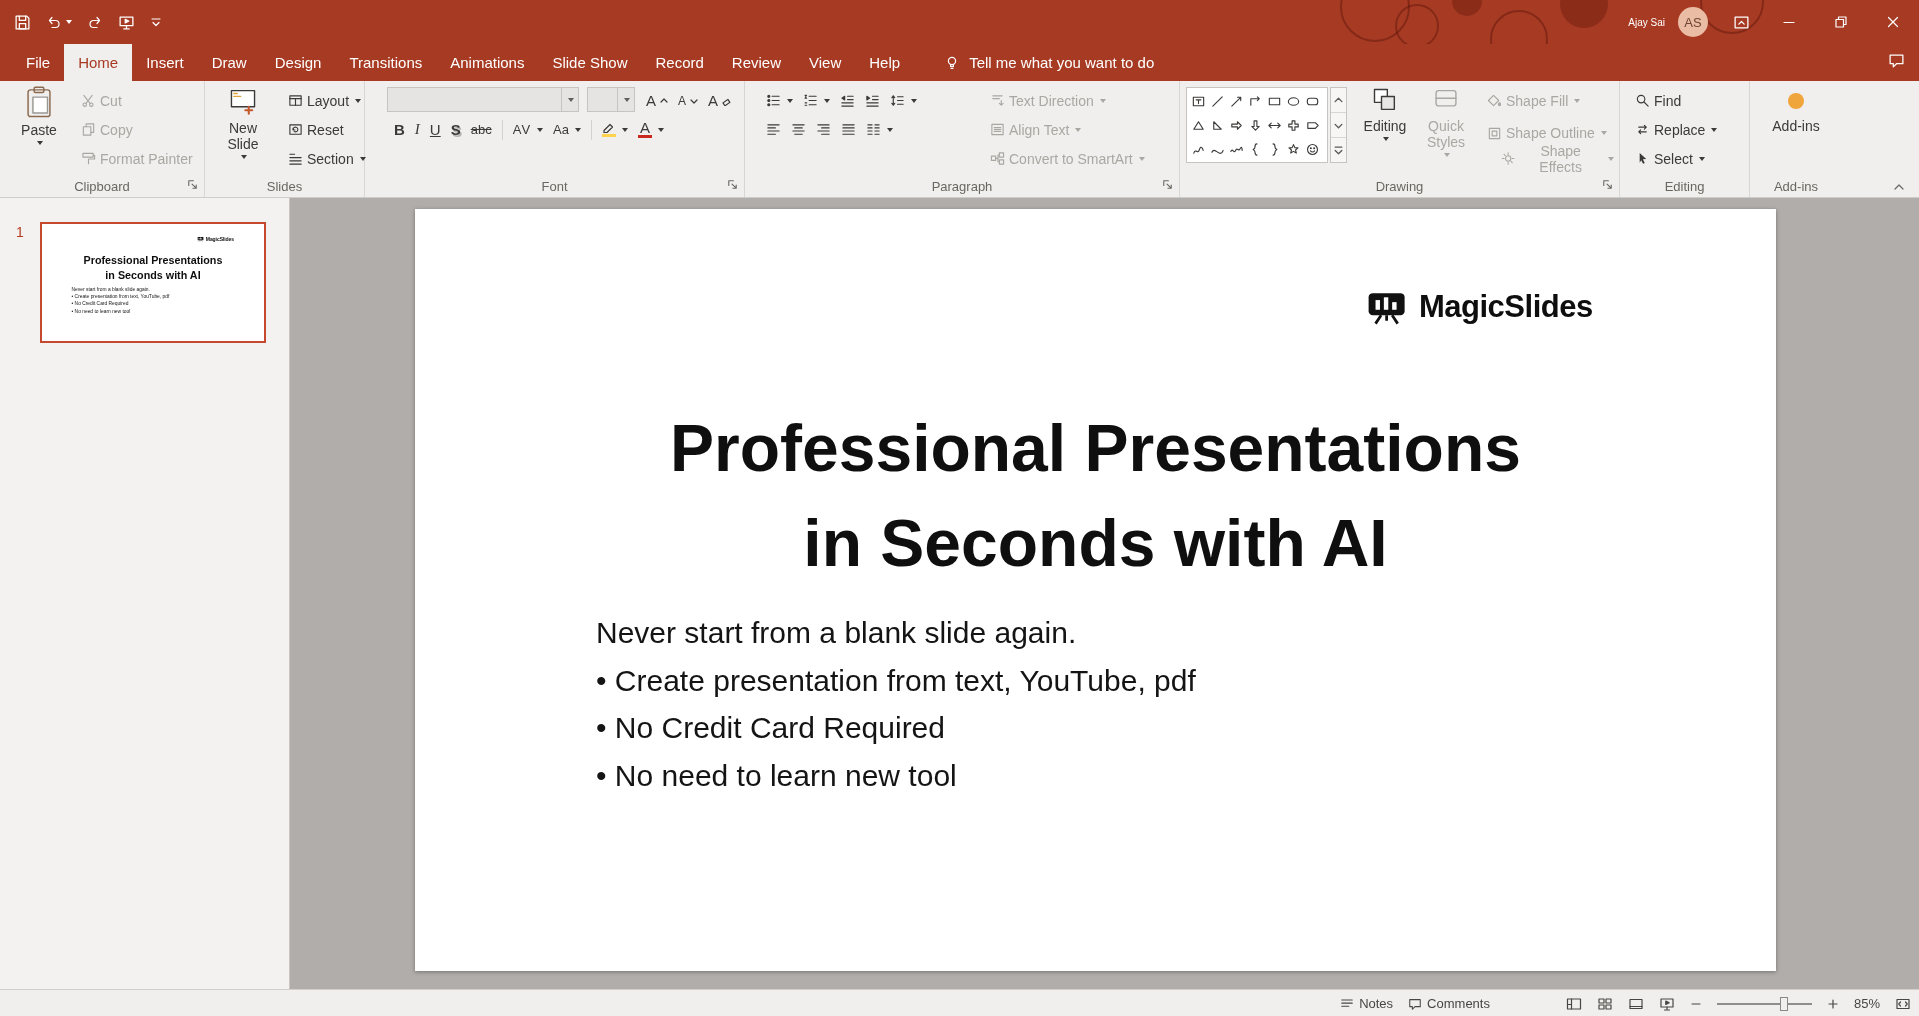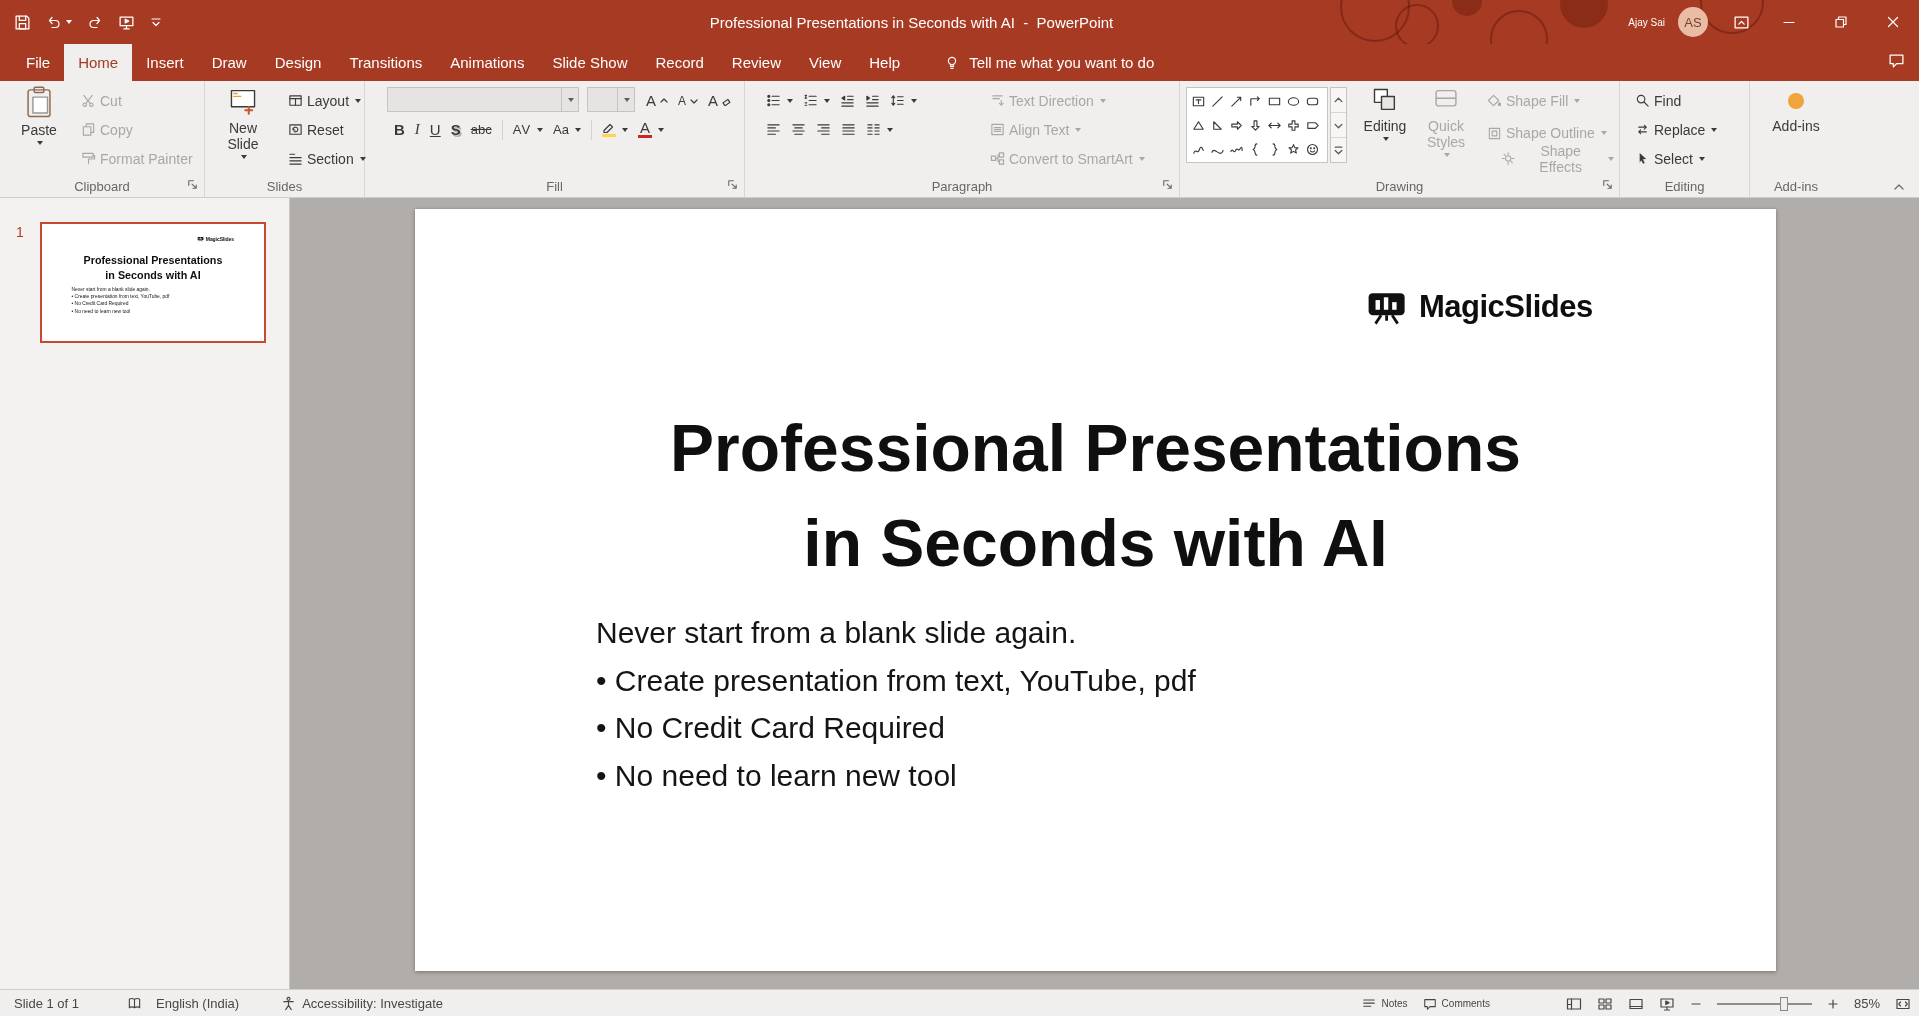--- a/index.html
+++ b/index.html
@@ -60,21 +60,21 @@
   .slide { position:absolute; left:125px; top:11px; width:1361px; height:762px; background:#fff; box-shadow:0 1px 4px rgba(0,0,0,.35); }
   .slide-logo { position:absolute; left:952px; top:80px; display:flex; align-items:center; gap:10px; }
   .logo-text { font-size:31px; font-weight:700; color:#0e0e0e; letter-spacing:-0.5px; }
   .slide-title { position:absolute; left:0; right:0; top:192px; text-align:center; font-size:66px; font-weight:700; color:#0f0f0f; line-height:95px; }
   .slide-body { position:absolute; left:181px; top:400px; font-size:30px; line-height:47.5px; color:#141414; }
 
   
   .status { position:absolute; left:0; bottom:0; width:100%; height:27px; background:#f1efed; border-top:1px solid #d2cfcb; font-size:13px; color:#484643; }
   .st-left { position:absolute; left:0; top:0; height:27px; display:flex; align-items:center; }
   .st-right { position:absolute; right:8px; top:0; height:27px; display:flex; align-items:center; gap:15px; }
-  .stbtn { display:flex; align-items:center; gap:5px; color:#484643; background:none; border:none; font-size:10px; font-family:inherit; }
+  .stbtn { display:flex; align-items:center; gap:5px; color:#484643; background:none; border:none; font-size:13px; font-family:inherit; }
   .ztrack { width:95px; height:2px; background:#908e8b; position:relative; }
   .zthumb { position:absolute; left:66%; top:-6px; width:8px; height:14px; background:#f1efed; border:1px solid #8a8885; }
 </style>
 </head>
 <body>
 
 <div class="app">
 
   <div class="titlebar">
     <div class="deco" style="left:1340px; top:-28px; width:70px; height:70px;"></div>
@@ -113,21 +113,20 @@
           </svg>
       </button>
       <button class="qbtn">
         <svg class="ic" width="12" height="12" viewBox="0 0 12 12">
             <path d="M2 3h8"></path>
             <path d="M3 6.5 6 9.5 9 6.5"></path>
           </svg>
       </button>
     </div>
 
-    <div class="tb-title">Professional Presentations in Seconds with AI  -  PowerPoint</div>
 
     <div class="tb-right">
       <span class="tb-user">Ajay Sai</span>
       <span class="avatar">AS</span>
       <button class="tb-icobtn">
         <svg class="ic" width="17" height="17" viewBox="0 0 16 16">
             <rect x="2" y="3" width="12" height="10"></rect>
             <path d="M5.5 9.5 8 7l2.5 2.5"></path>
           </svg>
       </button>
@@ -341,21 +340,21 @@
             <span style="width:14px; height:3px; background:#C8281E; display:block;"></span>
           </span>
           <span class="caret"></span>
         </button>
       </div>
       <button class="dlg">
         <svg class="ic" width="13" height="13" viewBox="0 0 14 14">
             <path d="M3 3h5M3 3v5M6.5 6.5l4.5 4.5M11 7.5V11H7.5"></path>
           </svg>
       </button>
-      <div class="glabel">Fill</div>
+      <div class="glabel">Font</div>
     </div>
 
     <div class="rgroup" style="left:745px; width:435px;">
       <div class="r r1" style="left:16px;">
         <button class="sbtn">
           <svg class="ic" width="15" height="15" viewBox="0 0 16 16">
               <circle cx="3" cy="3.5" r="1.1" fill="currentColor"></circle>
               <circle cx="3" cy="8" r="1.1" fill="currentColor"></circle>
               <circle cx="3" cy="12.5" r="1.1" fill="currentColor"></circle>
               <path d="M6.5 3.5H14M6.5 8H14M6.5 12.5H14"></path>
@@ -735,36 +734,20 @@
       <div class="slide-body">
         <div>Never start from a blank slide again.</div>
         <div>• Create presentation from text, YouTube, pdf</div>
         <div>• No Credit Card Required</div>
         <div>• No need to learn new tool</div>
       </div>
     </div>
   </div>
 
   <div class="status">
-    <div class="st-left">
-      <span style="margin-left:14px;">Slide 1 of 1</span>
-      <button class="stbtn" style="margin-left:48px;">
-        <svg class="ic" width="15" height="15" viewBox="0 0 16 16">
-            <path d="M8 3.5C6.4 2.6 3.8 2.6 2.5 3.5v9c1.3-.9 3.9-.9 5.5 0 1.6-.9 4.2-.9 5.5 0v-9C12.2 2.6 9.6 2.6 8 3.5v9"></path>
-          </svg>
-      </button>
-      <span style="margin-left:14px;">English (India)</span>
-      <button class="stbtn" style="margin-left:42px;">
-        <svg class="ic" width="15" height="15" viewBox="0 0 16 16">
-            <circle cx="8" cy="3" r="1.6"></circle>
-            <path d="M3 6h10M8 6v4M8 10l-3 4.5M8 10l3 4.5"></path>
-          </svg>
-      </button>
-      <span style="margin-left:6px;">Accessibility: Investigate</span>
-    </div>
     <div class="st-right">
       <button class="stbtn">
         <svg class="ic" width="14" height="14" viewBox="0 0 16 16">
             <path d="M2 3.5h12M2 7h12M2 10.5h8"></path>
           </svg>
         <span>Notes</span>
       </button>
       <button class="stbtn">
         <svg class="ic" width="14" height="14" viewBox="0 0 16 16">
             <path d="M2 3h12v8H8l-3 3v-3H2z"></path>

